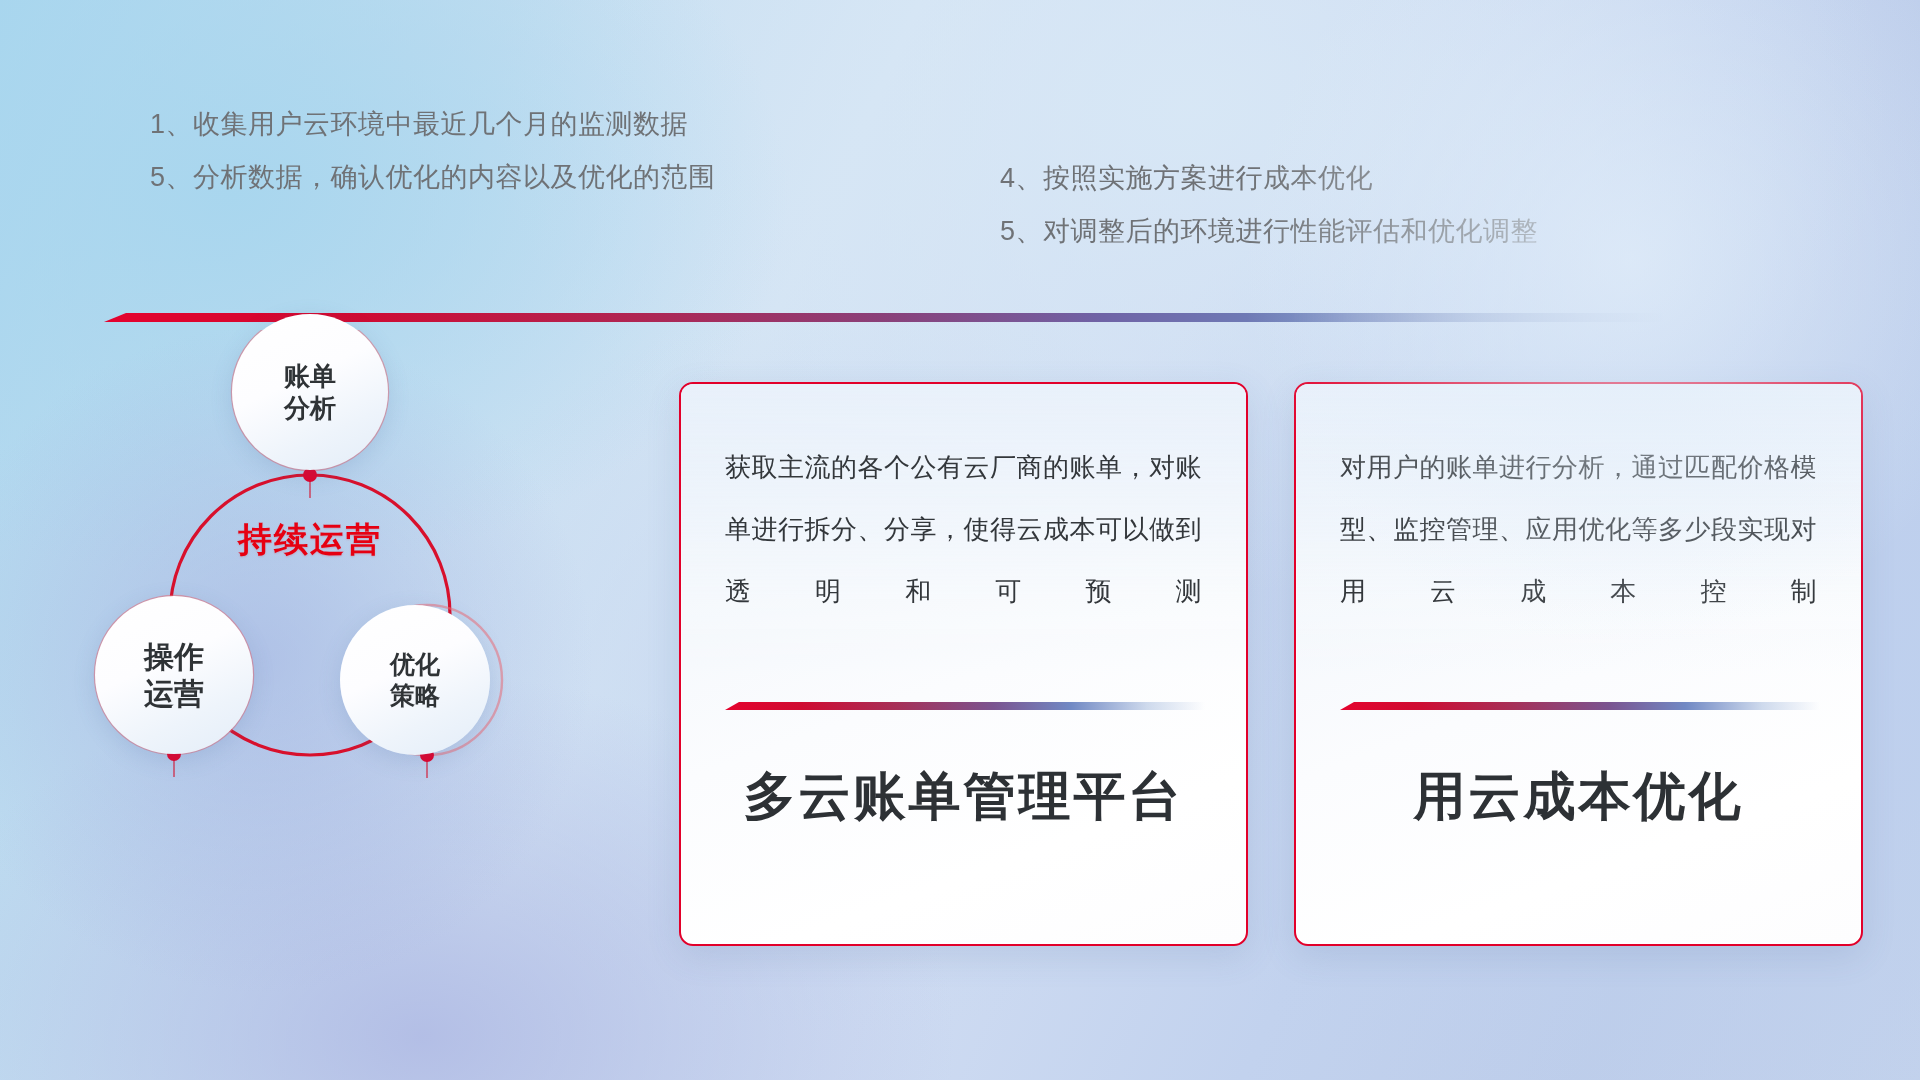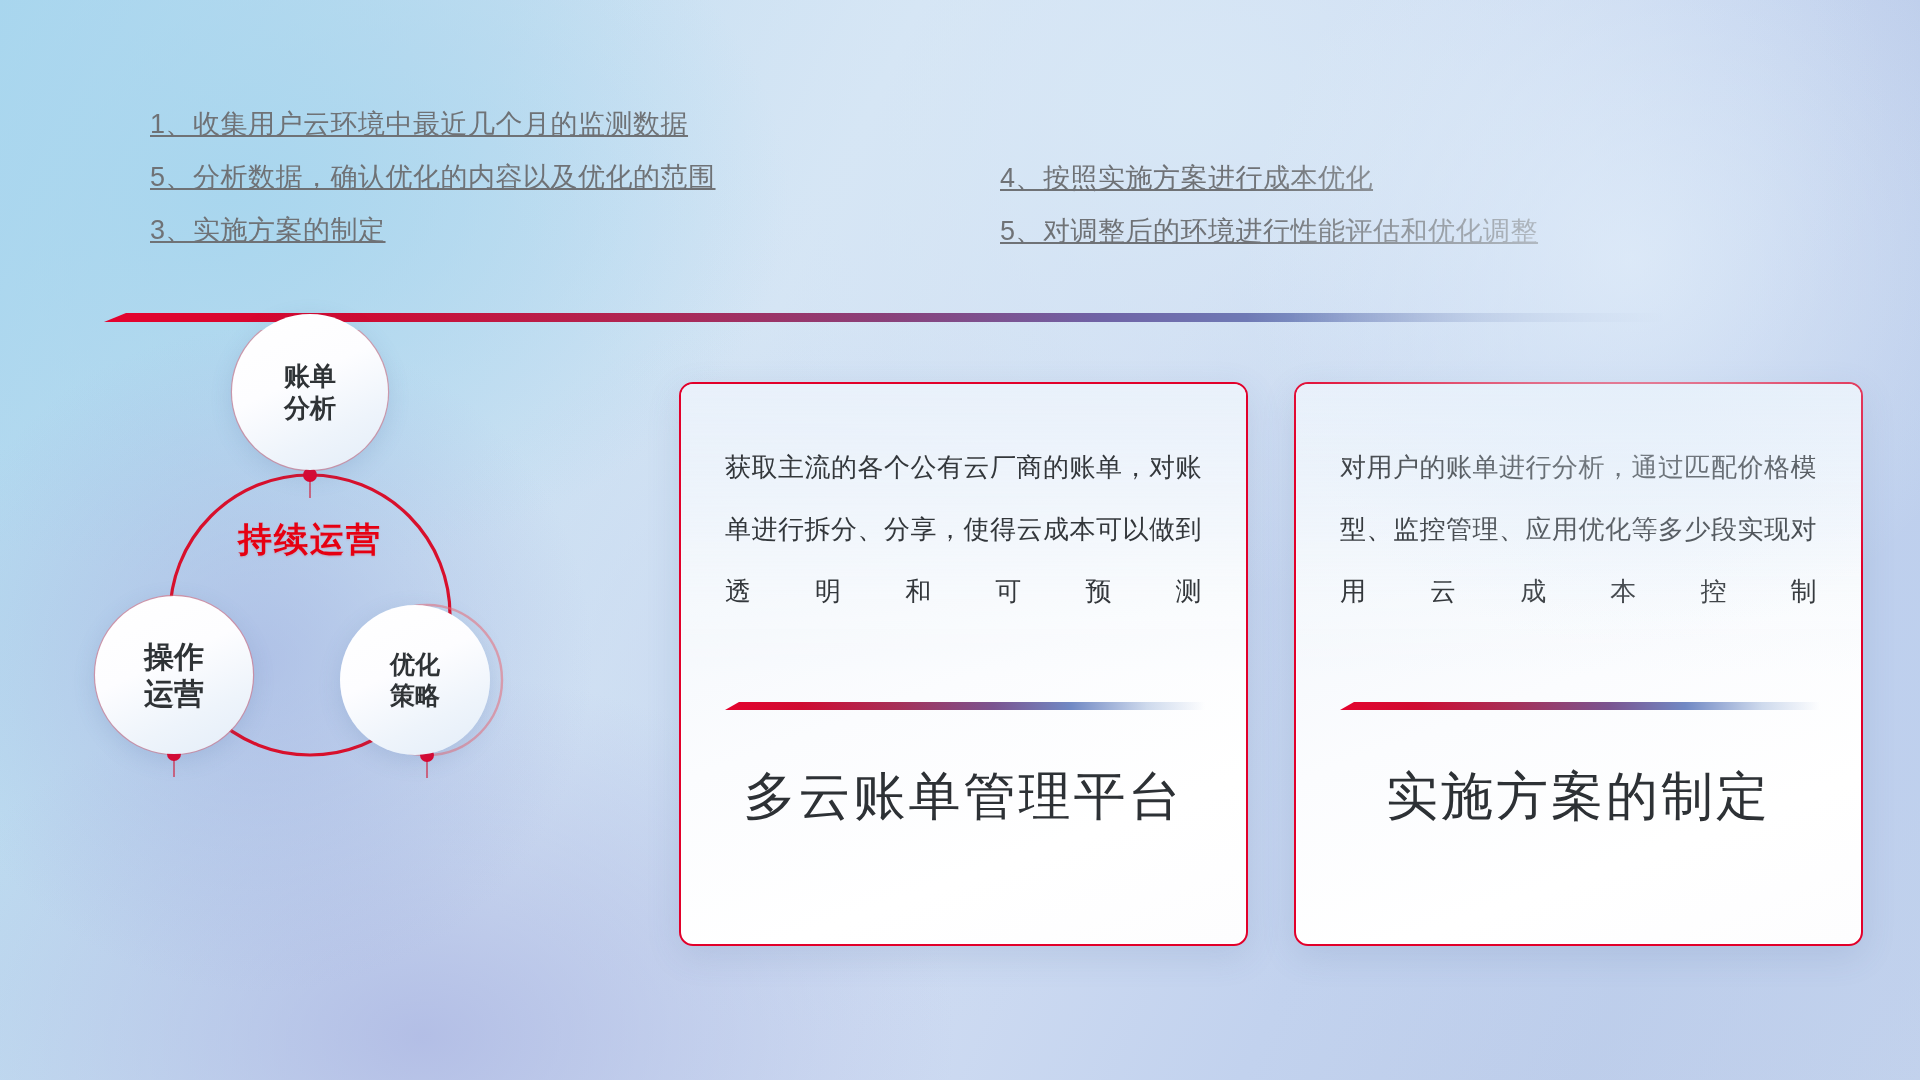--- a/index.html
+++ b/index.html
@@ -23,21 +23,21 @@
     background:radial-gradient(circle at 50% 50%, rgba(158,170,222,0.55) 0%, rgba(158,170,222,0.0) 62%);
     pointer-events:none;
   }
   #stage:after{
     content:"";position:absolute;right:-160px;top:-120px;width:900px;height:760px;
     background:radial-gradient(circle at 50% 50%, rgba(226,238,250,0.75) 0%, rgba(226,238,250,0.0) 66%);
     pointer-events:none;
   }
 
   
-  .bullets{position:absolute;color:#6f7276;font-size:27px;letter-spacing:.5px;white-space:nowrap;text-decoration:underline;}
+  .bullets{position:absolute;color:#6f7276;font-size:27px;letter-spacing:.5px;white-space:nowrap;}
   #bullets-left{left:150px;top:98px;}
   #bullets-right{left:1000px;top:152px;}
   .bullet-line{line-height:53px;}
 
   
   #divider{
     position:absolute;left:104px;top:313px;width:1560px;height:9px;
     background:linear-gradient(90deg,#e4032e 0%, #d3082f 14%, #b02552 34%, #8a4079 50%, #6f63a6 64%, #6f80b9 76%, rgba(135,155,200,0.55) 88%, rgba(150,170,210,0.0) 100%);
     clip-path:polygon(0 100%, 22px 0, 100% 0, 100% 100%);
     filter:blur(.2px);
@@ -87,32 +87,31 @@
     color:#33373b;font-size:26px;line-height:62px;letter-spacing:.5px;
     text-align:justify;text-align-last:justify;
   }
   .card-rule{
     position:absolute;left:44px;width:480px;top:318px;height:8px;
     background:linear-gradient(90deg,#e4032e 0%, #cf0b31 16%, #a63058 36%, #7a5490 56%, #7189c4 72%, rgba(150,175,215,0.45) 88%, rgba(170,190,225,0) 100%);
     clip-path:polygon(0 100%, 14px 0, 100% 0, 100% 100%);
   }
   .card-title{
     position:absolute;left:0;right:0;top:378px;text-align:center;
-    color:#2d3135;font-weight:400;font-size:52px;letter-spacing:3px;
+    color:#2d3135;font-weight:700;font-size:52px;letter-spacing:3px;
   }
 </style>
 </head>
 <body>
 
 <div id="stage">
 
   <div class="bullets" id="bullets-left">
     <div class="bullet-line">1、收集用户云环境中最近几个月的监测数据</div>
     <div class="bullet-line">5、分析数据，确认优化的内容以及优化的范围</div>
-    <div class="bullet-line">3、实施方案的制定</div>
   </div>
 
   <div class="bullets" id="bullets-right">
     <div class="bullet-line">4、按照实施方案进行成本优化</div>
     <div class="bullet-line">5、对调整后的环境进行性能评估和优化调整</div>
   </div>
 
   <div id="divider"></div>
 
   <div id="venn">
@@ -156,16 +155,16 @@
     </div>
     <div class="card-rule"></div>
     <div class="card-title">多云账单管理平台</div>
   </div>
 
   <div class="card" id="card-right">
     <div class="card-body">
       <div class="card-desc">对用户的账单进行分析，通过匹配价格模型、监控管理、应用优化等多少段实现对用云成本控制</div>
     </div>
     <div class="card-rule"></div>
-    <div class="card-title">实施方案的制定</div>
+    <div class="card-title">用云成本优化</div>
   </div>
 
 </div>
 
 </body></html>

